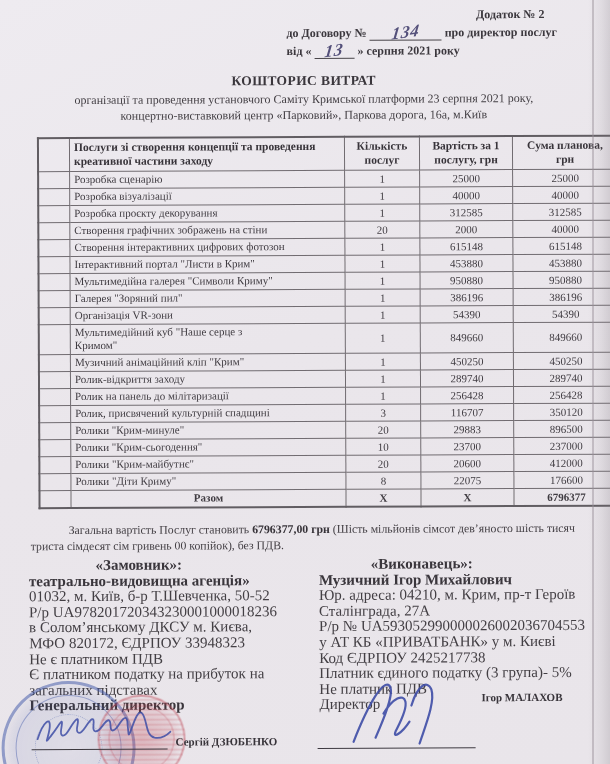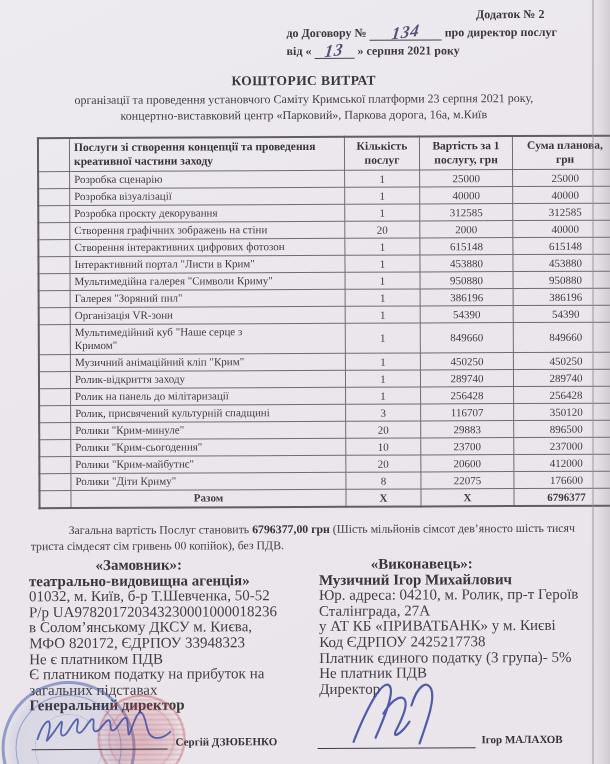--- a/index.html
+++ b/index.html
@@ -304,41 +304,42 @@
         <div class="pline">в Солом’янському ДКСУ м. Києва,</div>
         <div class="pline">МФО 820172, ЄДРПОУ 33948323</div>
         <div class="pline">Не є платником ПДВ</div>
         <div class="pline">Є платником податку на прибуток на</div>
         <div class="pline">загальних підставах</div>
         <div class="pline b">Генеральний директор</div>
       </div>
     <div class="party party-right" id="party-executor-lines">
         <div class="pline b ctr">«Виконавець»:</div>
         <div class="pline b">Музичний Ігор Михайлович</div>
-        <div class="pline">Юр. адреса: 04210, м. Ролик, пр-т Героїв</div>
+        <div class="pline">Юр. адреса: 04210, м. Крим, пр-т Героїв</div>
         <div class="pline">Сталінграда, 27А</div>
+        <div class="pline">Р/р № UA593052990000026002036704553</div>
         <div class="pline">у АТ КБ «ПРИВАТБАНК» у м. Києві</div>
         <div class="pline">Код ЄДРПОУ 2425217738</div>
         <div class="pline">Платник єдиного податку (3 група)- 5%</div>
         <div class="pline">Не платник ПДВ</div>
         <div class="pline">Директор</div>
       </div>
 
     <div class="stamp-blue"></div>
     <div class="stamp-red"></div>
 
     <svg class="sig-svg" style="left:30px;top:698px;" width="140" height="52" viewBox="0 0 140 52">
       <path d="M6 40 c6 -18 14 -24 12 -10 c-2 12 -6 16 2 6 c8 -10 12 -20 10 -8 c-2 10 2 12 8 2 c6 -10 10 -14 8 -4 c-2 9 2 11 8 2 c6 -9 9 -11 8 -2 c-1 8 3 9 9 1 c5 -7 8 -8 8 0 c0 7 4 6 9 -2 c5 -8 8 -8 8 0 l1 10 c1 6 8 -28 14 -20 c5 7 3 22 12 24 c6 1 12 -2 16 -6" stroke="#3e4da6" stroke-width="1.8" fill="none" stroke-linecap="round" opacity=".85"></path>
     </svg>
     <div class="sig-line" style="left:30px;top:748px;width:136px;"></div>
     <div class="sig-name" style="left:174px;top:735px;">Сергій ДЗЮБЕНКО</div>
 
     <svg class="sig-svg" style="left:338px;top:672px;" width="130" height="76" viewBox="0 0 130 76">
       <path d="M14 70 C 30 30, 44 8, 50 14 C 56 20, 44 48, 36 66 M44 42 C 54 26, 64 22, 66 30 C 68 38, 60 52, 56 60 C 53 67, 62 62, 70 50 M72 34 C 78 14, 88 8, 92 18 C 96 30, 86 54, 80 72" stroke="#3e4da6" stroke-width="2.2" fill="none" stroke-linecap="round" opacity=".9"></path>
     </svg>
     <div class="sig-line" style="left:316px;top:748px;width:158px;"></div>
-    <div class="sig-name" style="left:480px;top:734px;">Ігор МАЛАХОВ</div>
+    <div class="sig-name" style="left:480px;top:692px;">Ігор МАЛАХОВ</div>
 
   </div>
 
   <div class="page-edge"></div>
   <div class="page-edge-line"></div>
 </div>
 
 </body></html>

